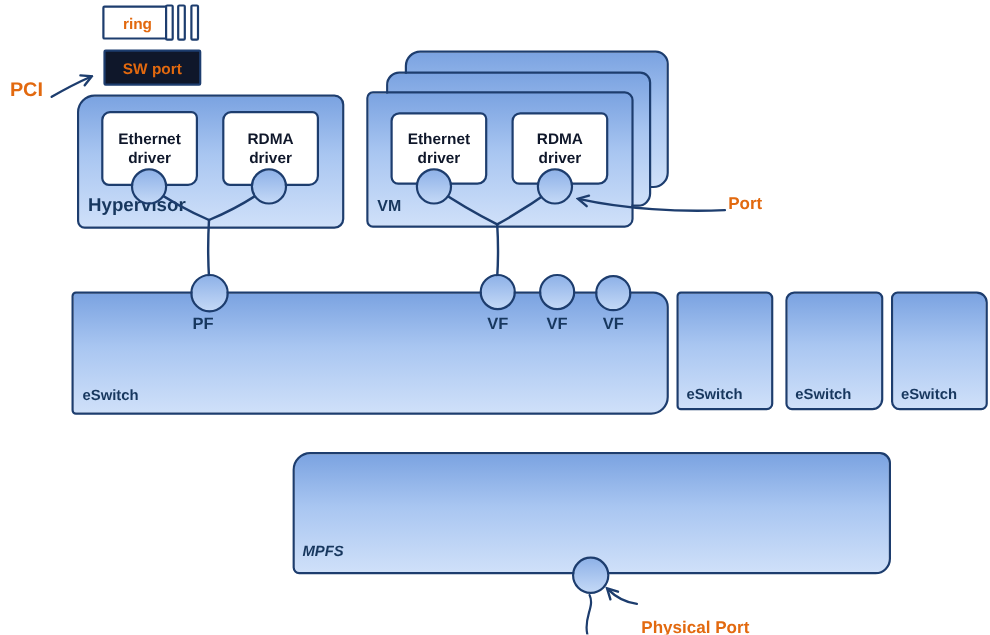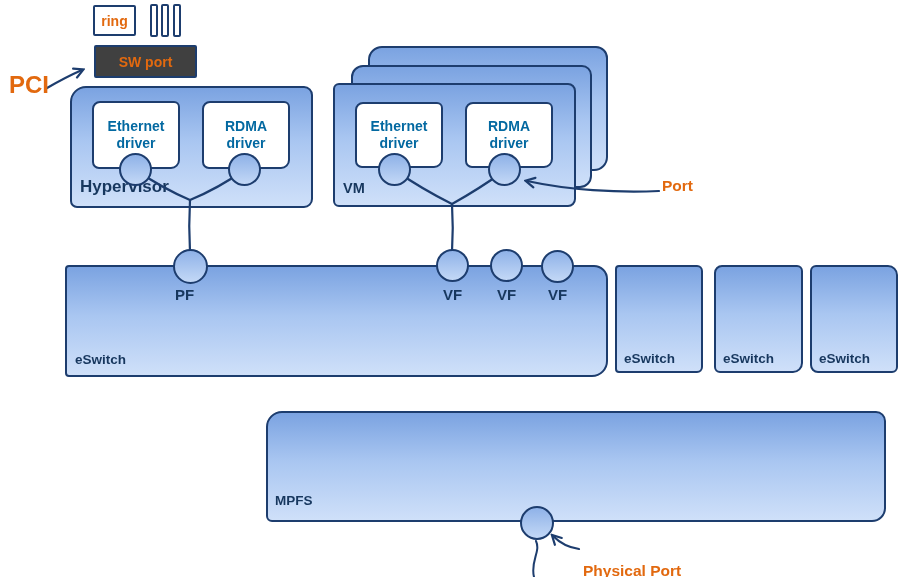--- a/index.html
+++ b/index.html
@@ -16,21 +16,21 @@
     background:linear-gradient(180deg,#7ba3e1 0%,#a9c6f1 45%,#cfe0f9 100%);
     border:2px solid #1d3d6e;
   }
   
   .whitebox{
     background:#ffffff;
     border:2px solid #1d3d6e;
     border-radius:8px 6px 9px 7px;
     display:flex;align-items:center;justify-content:center;
     text-align:center;
-    color:#0369a1;font-weight:bold;font-size:14px;line-height:1.2;
+    color:#0f172a;font-weight:bold;font-size:14px;line-height:1.2;
     z-index:3;
   }
   .circle{
     background:linear-gradient(180deg,#8fb2e8 0%,#c3d8f6 100%);
     border:2px solid #1d3d6e;
     border-radius:50%;
     z-index:6;
   }
   .navy-label{
     color:#17375e;font-weight:bold;
@@ -45,32 +45,32 @@
     background:#ffffff;border:2px solid #1d3d6e;border-radius:2px;
   }
   #wires{position:absolute;left:0;top:0;z-index:5;pointer-events:none;}
   .boxlayer{z-index:1;}
 </style>
 </head>
 <body>
 
 <div id="canvas">
 
-  <div class="abs" style="left:93px;top:5px;width:43px;height:31px;background:#fff;border:2px solid #1d3d6e;border-radius:2px;display:flex;align-items:center;justify-content:center;">
+  <div class="abs" style="left:93px;top:5px;width:64px;height:31px;background:#fff;border:2px solid #1d3d6e;border-radius:2px;display:flex;align-items:center;justify-content:center;">
     <span class="orange-label" style="font-size:14px;">ring</span>
   </div>
   <div class="abs slat" style="left:150px;top:4px;width:8px;height:33px;"></div>
   <div class="abs slat" style="left:161px;top:4px;width:8px;height:33px;"></div>
   <div class="abs slat" style="left:173px;top:4px;width:8px;height:33px;"></div>
 
-  <div class="abs" style="left:94px;top:45px;width:103px;height:33px;background:#404040;border:2px solid #1d3d6e;border-radius:2px;display:flex;align-items:center;justify-content:center;">
+  <div class="abs" style="left:94px;top:45px;width:89px;height:33px;background:#0f172a;border:2px solid #1d3d6e;border-radius:2px;display:flex;align-items:center;justify-content:center;">
     <span class="orange-label" style="font-size:14px;">SW port</span>
   </div>
 
-  <div class="abs orange-label" style="left:9px;top:71px;font-size:24px;">PCI</div>
+  <div class="abs orange-label" style="left:9px;top:71px;font-size:18px;">PCI</div>
 
   <div class="abs bluebox boxlayer" style="left:368px;top:46px;width:240px;height:125px;border-radius:14px 12px 14px 10px;"></div>
   <div class="abs bluebox boxlayer" style="left:351px;top:65px;width:241px;height:123px;border-radius:12px 10px 12px 10px;"></div>
 
   <div class="abs bluebox boxlayer" style="left:70px;top:86px;width:243px;height:122px;border-radius:16px 9px 9px 7px;">
     <span class="corner-label navy-label" style="bottom:9px;font-size:17px;">Hypervisor</span>
   </div>
   <div class="abs whitebox" style="left:92px;top:101px;width:88px;height:68px;">
     <span style="width:70px;">Ethernet driver</span>
   </div>
@@ -111,21 +111,21 @@
   <div class="abs bluebox boxlayer" style="left:615px;top:265px;width:88px;height:108px;border-radius:4px 6px 6px 4px;">
     <span class="corner-label navy-label" style="left:7px;bottom:5px;font-size:13.5px;">eSwitch</span>
   </div>
   <div class="abs bluebox boxlayer" style="left:714px;top:265px;width:89px;height:108px;border-radius:8px 6px 10px 6px;">
     <span class="corner-label navy-label" style="left:7px;bottom:5px;font-size:13.5px;">eSwitch</span>
   </div>
   <div class="abs bluebox boxlayer" style="left:810px;top:265px;width:88px;height:108px;border-radius:6px 10px 6px 8px;">
     <span class="corner-label navy-label" style="left:7px;bottom:5px;font-size:13.5px;">eSwitch</span>
   </div>
 
-  <div class="abs bluebox boxlayer" style="left:266px;top:411px;width:620px;height:111px;border-radius:16px 10px 14px 6px;">
+  <div class="abs bluebox boxlayer" style="left:266px;top:411px;width:544px;height:111px;border-radius:16px 10px 14px 6px;font-style:italic;">
     <span class="corner-label navy-label" style="left:7px;bottom:12px;font-size:13.5px;">MPFS</span>
   </div>
   <div class="abs circle" style="left:520px;top:506px;width:34px;height:34px;"></div>
   <div class="abs orange-label" style="left:583px;top:538px;font-size:15.5px;margin-top:24px;">Physical Port</div>
 
   <svg id="wires" width="900" height="577" viewBox="0 0 900 577">
     <defs>
       <marker id="ah" viewBox="0 0 12 12" refX="9" refY="6" markerWidth="13" markerHeight="13" orient="auto" markerUnits="userSpaceOnUse">
         <path d="M 2 1.5 L 10.5 6 L 2 10.5" fill="none" stroke="#1d3d6e" stroke-width="2" stroke-linecap="round"></path>
       </marker>

